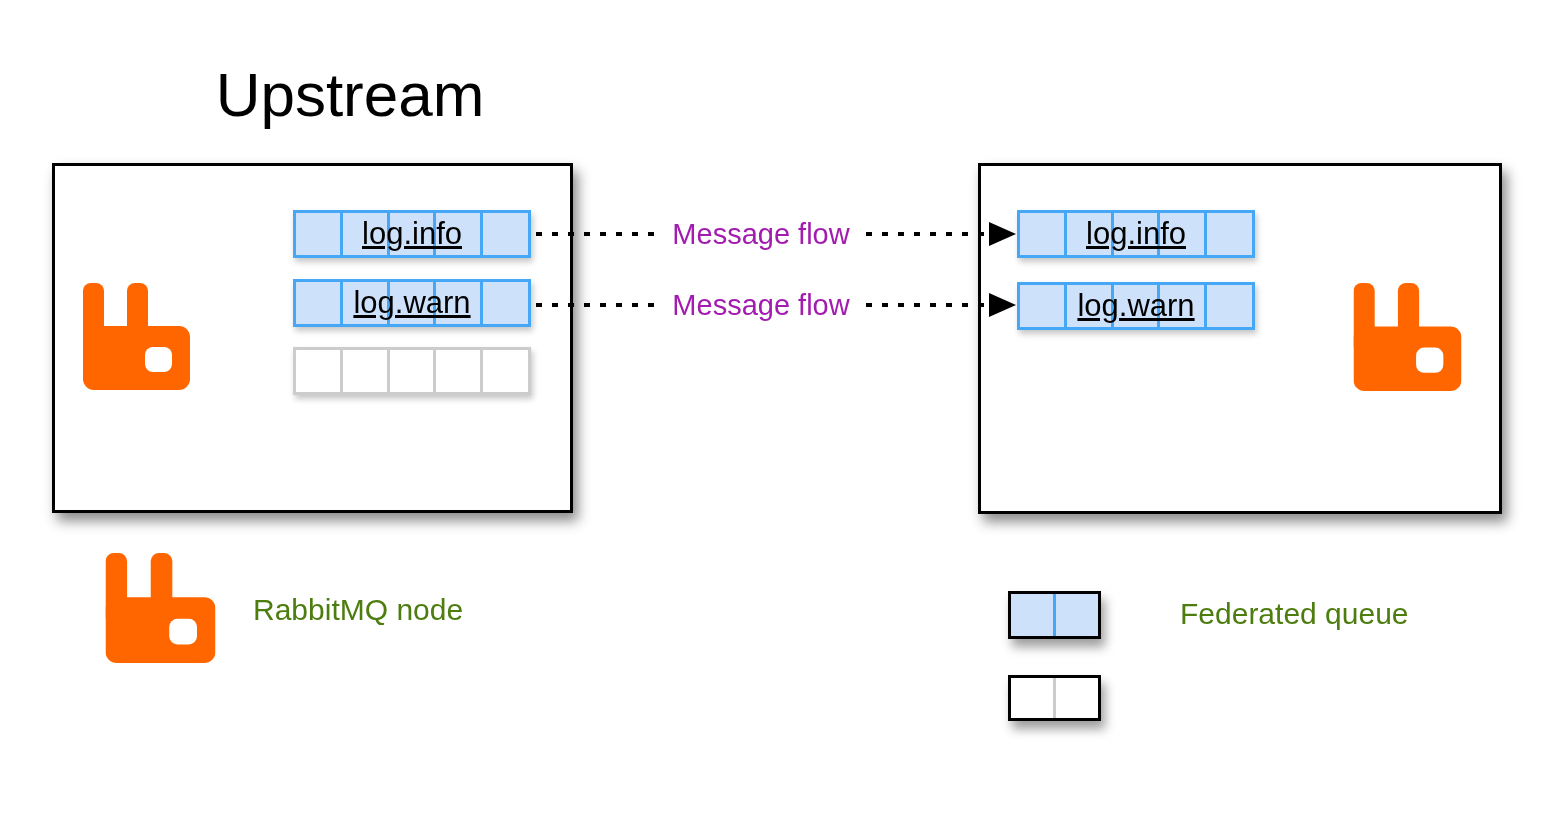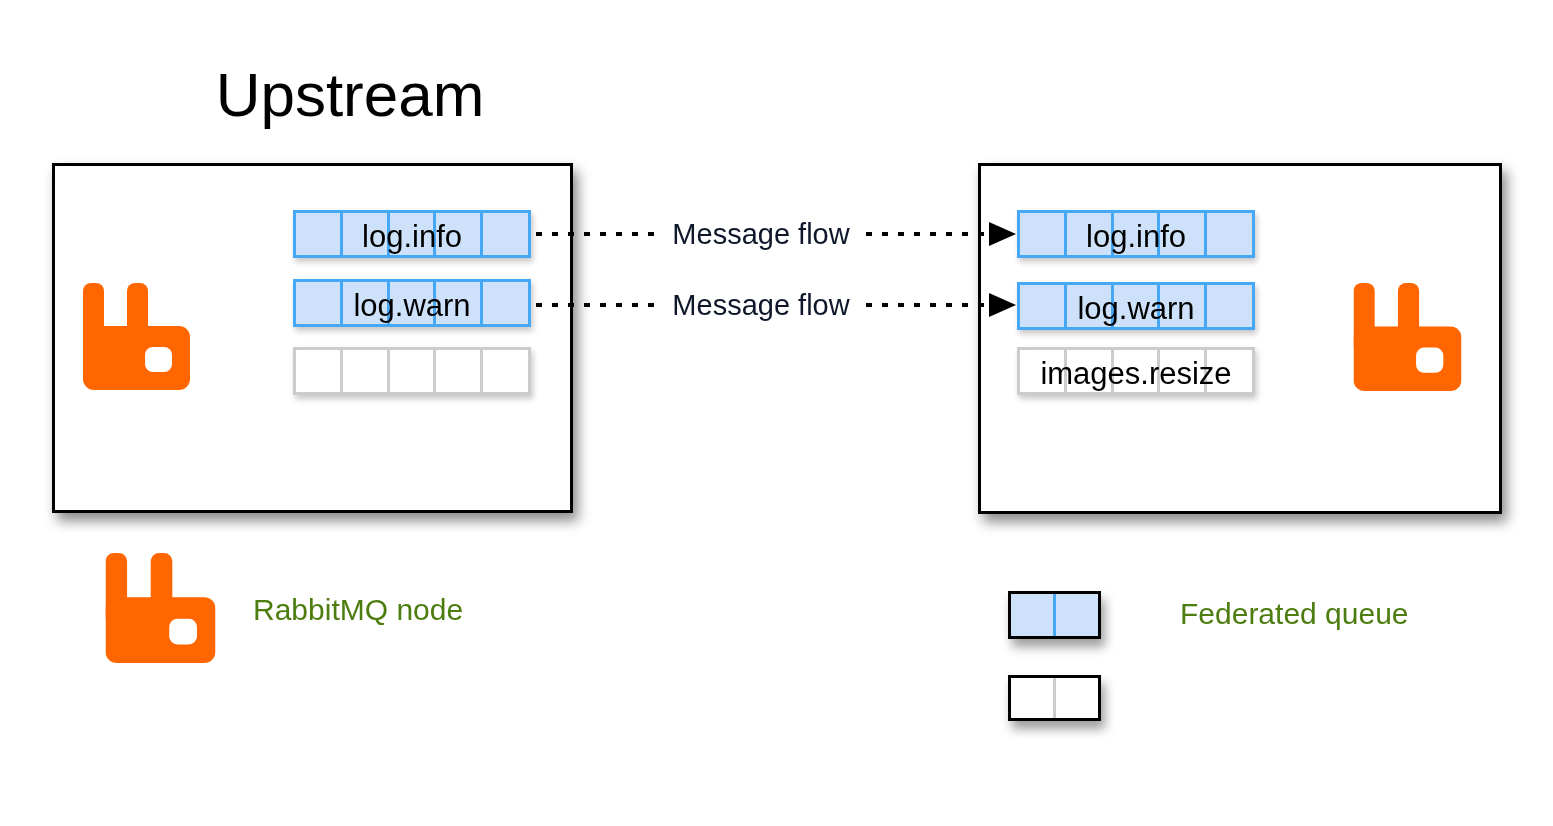--- a/index.html
+++ b/index.html
@@ -46,23 +46,24 @@
   .rabbit-legend     { left: 105px;  top: 553px; width: 111px; height: 110px; }
 
   
   .queue {
     position: absolute;
     box-sizing: border-box;
     width: 238px;
     height: 48px;
     border: 3px solid;
     display: flex;
-    align-items: flex-end;
+    align-items: center;
     justify-content: center;
     box-shadow: 2px 4px 6px rgba(0,0,0,0.22);
+    text-decoration: underline;
   }
   .queue .cell-divider {
     position: absolute;
     top: 0; bottom: 0;
     width: 3px;
   }
   .queue .cd1 { left: calc(20% - 2px); }
   .queue .cd2 { left: calc(40% - 2px); }
   .queue .cd3 { left: calc(60% - 2px); }
   .queue .cd4 { left: calc(80% - 2px); }
@@ -103,21 +104,21 @@
   .flow2 { top: 291px; }
   .dotline {
     flex: 1;
     height: 4px;
     background: repeating-linear-gradient(90deg,
       var(--flow-line, #000) 0 6px, transparent 6px 16px);
   }
   .flow-label {
     margin: 0 16px;
     font-size: 29px;
-    color: #0f172a;
+    color: #a21caf;
     white-space: nowrap;
   }
   .arrowhead {
     width: 0; height: 0;
     border-left: 27px solid var(--flow-line, #000);
     border-top: 12px solid transparent;
     border-bottom: 12px solid transparent;
     margin-left: 3px;
   }
 
@@ -205,27 +206,20 @@
     <i class="cell-divider cd4"></i>
     <span class="queue-label">log.info</span>
   </div>
   <div class="queue federated dq2">
     <i class="cell-divider cd1"></i>
     <i class="cell-divider cd2"></i>
     <i class="cell-divider cd3"></i>
     <i class="cell-divider cd4"></i>
     <span class="queue-label">log.warn</span>
   </div>
-  <div class="queue unfederated dq3">
-    <i class="cell-divider cd1"></i>
-    <i class="cell-divider cd2"></i>
-    <i class="cell-divider cd3"></i>
-    <i class="cell-divider cd4"></i>
-    <span class="queue-label">images.resize</span>
-  </div>
 
   <div class="flow flow1">
     <div class="dotline"></div>
     <span class="flow-label">Message flow</span>
     <div class="dotline"></div>
     <span class="arrowhead"></span>
   </div>
   <div class="flow flow2">
     <div class="dotline"></div>
     <span class="flow-label">Message flow</span>

